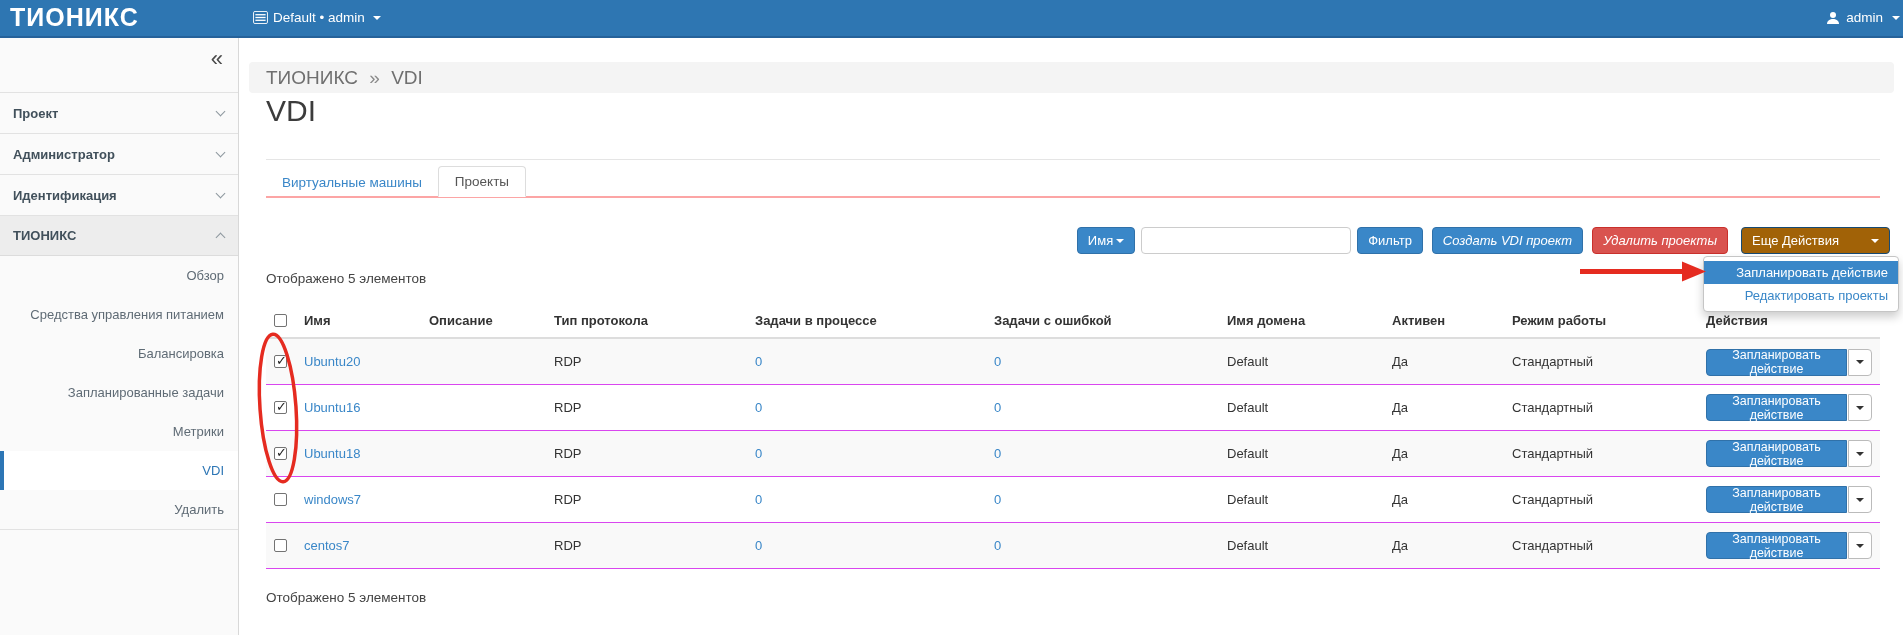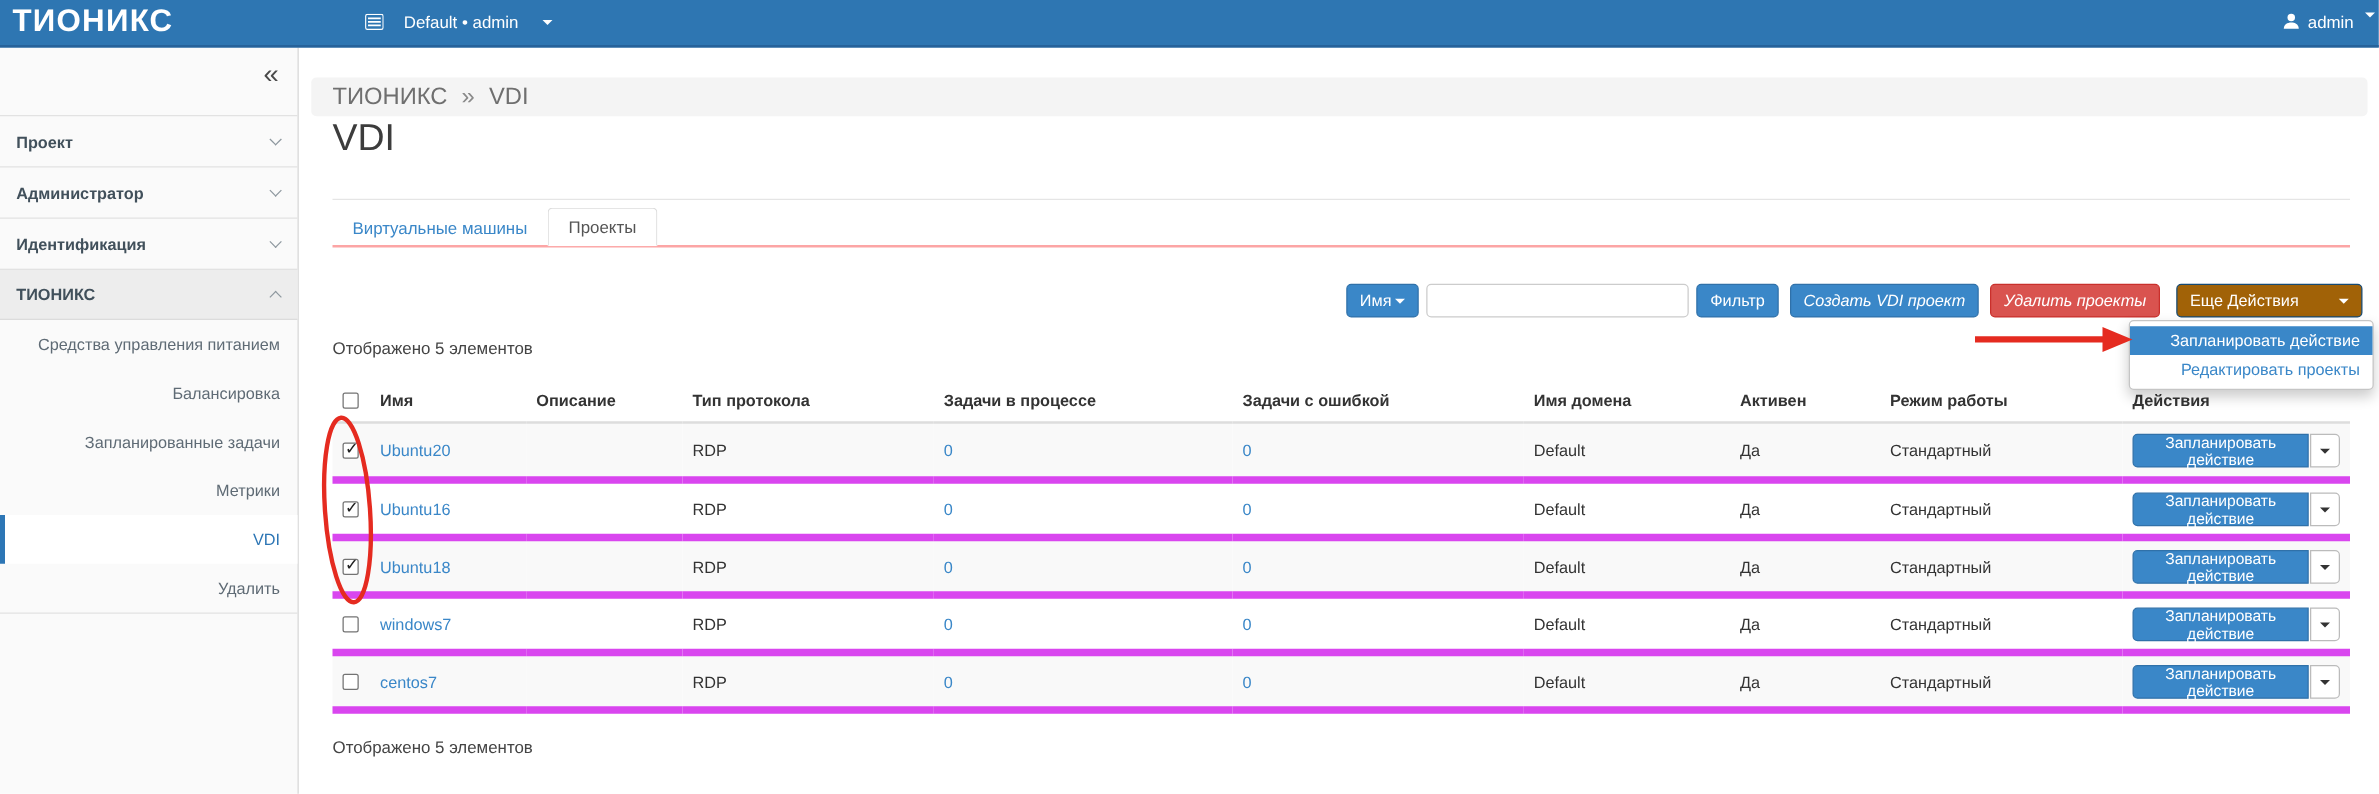--- a/index.html
+++ b/index.html
@@ -10,22 +10,22 @@
     overflow: hidden;
     background: #fff;
     font-family: "Liberation Sans", "DejaVu Sans", sans-serif;
     font-size: 13px; color: #333;
   }
 
   
   .topbar { position:absolute; top:0; left:0; right:0; height:38px;
     background:#2e76b2; border-bottom:2px solid #26629a; color:#fff; z-index:20; }
   .brand { position:absolute; left:10px; top:3px; font-size:25px; font-weight:bold; letter-spacing:1px; }
-  .context { position:absolute; left:253px; top:10px; display:flex; align-items:center; gap:16px; font-size:13.5px; cursor:pointer;margin-left:39px; }
-  .user { position:absolute; right:3px; top:10px; display:flex; align-items:flex-start; gap:6px; font-size:13.5px; cursor:pointer; }
+  .context { position:absolute; left:253px; top:10px; display:flex; align-items:center; gap:5px; font-size:13.5px; cursor:pointer; }
+  .user { position:absolute; right:3px; top:10px; display:flex; align-items:center; gap:6px; font-size:13.5px; cursor:pointer; }
   .caret { display:inline-block; width:0; height:0; border-left:4px solid transparent;
     border-right:4px solid transparent; border-top:4px solid currentColor; margin-left:3px; }
 
   
   .sidebar { position:absolute; top:38px; left:0; width:239px; bottom:0;
     background:#fafafa; border-right:1px solid #d8d8d8; }
   .collapse-btn { position:absolute; top:8px; right:15px; font-size:22px; color:#4a4a4a; cursor:pointer; }
   .nav-sections { position:absolute; top:54px; left:0; right:0; }
   .section { height:41px; border-top:1px solid #e2e2e2; padding:0 14px 0 13px;
     font-weight:bold; color:#41505b; display:flex; justify-content:space-between; align-items:center; cursor:pointer; }
@@ -63,21 +63,21 @@
   .ml6{margin-left:6px;} .ml9{margin-left:9px;font-style:italic;} .ml13{margin-left:13px;}
 
   .summary { position:absolute; left:26px; color:#444; font-size:13.5px; }
   .summary.top { top:233px; } .summary.bottom { top:552px; }
 
   table.data { position:absolute; top:266px; left:26px; width:1614px;
     border-collapse:collapse; table-layout:fixed; }
   table.data th { height:34px; padding:0 8px; text-align:left; vertical-align:middle;
     font-weight:bold; font-size:13px; color:#333; border-bottom:2px solid #ddd; }
   table.data td { height:46px; padding:0 8px; vertical-align:middle; font-size:13px;
-    color:#333; border-bottom:6px solid #d946ef; }
+    color:#333; border-bottom:1px solid #d946ef; }
   tr.striped { background:#f9f9f9; }
   .tlink { color:#3a87c8; text-decoration:none; cursor:pointer; }
 
   .cbx { width:13px; height:13px; border:1px solid #737373; border-radius:2px;
     background:#fff; position:relative; cursor:pointer; }
   .cbx.checked::after { content:"\2713"; position:absolute; left:1px; top:-3px;
     font-family:"DejaVu Sans", sans-serif; font-size:13px; font-weight:bold; color:#222; }
 
   .btn-group { display:inline-flex; }
   .row-btn { background:#3a87c8; border:1px solid #3071a9; color:#fff; height:27px;
@@ -137,20 +137,21 @@
     <div class="section">
       <span>Идентификация</span>
       <span class="chev down"></span>
     </div>
     <div class="section tionix">
       <span>ТИОНИКС</span>
       <span class="chev up"></span>
     </div>
   </div>
   <div class="submenu">
+      <div class="subitem">Обзор</div>
       <div class="subitem">Средства управления питанием</div>
       <div class="subitem">Балансировка</div>
       <div class="subitem">Запланированные задачи</div>
       <div class="subitem">Метрики</div>
       <div class="subitem active">VDI</div>
       <div class="subitem">Удалить</div>
     </div>
 </div>
 
 <div class="main">

